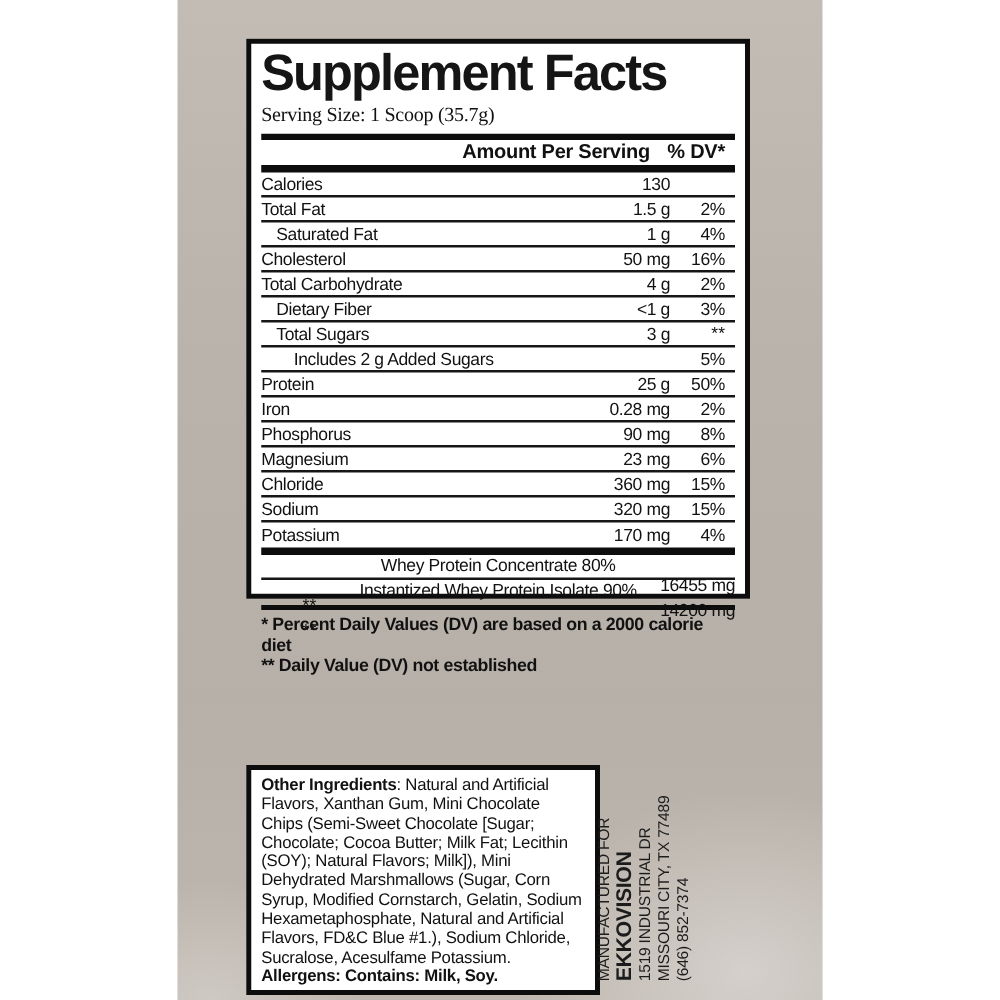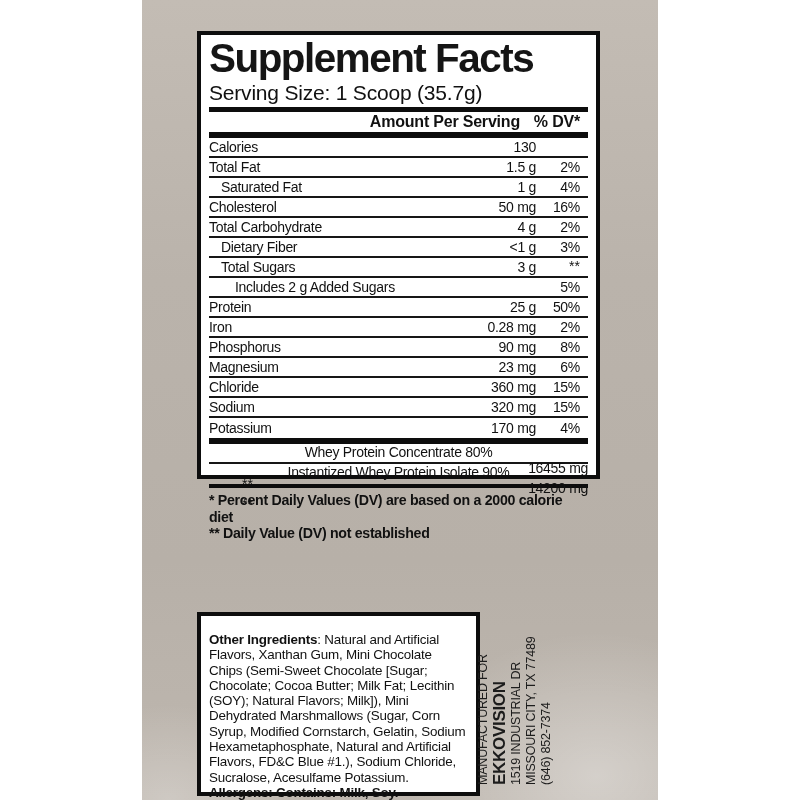--- a/index.html
+++ b/index.html
@@ -22,21 +22,21 @@
   .facts-box {
     position: absolute; left: 197px; top: 31px; width: 403px; height: 448px;
     background: #ffffff; border: 4px solid #0d0d0d;
     padding: 2px 8px 0 8px;
   }
   .title {
     font-size: 41px; font-weight: bold; letter-spacing: -1.5px;
     line-height: 1.05; transform: scaleX(0.985); transform-origin: left center;
     white-space: nowrap; color: #151515;
   }
-  .serving-line { font-size: 21px; line-height: 19px; letter-spacing: -0.2px; }
+  .serving-line { font-size: 16px; line-height: 19px; letter-spacing: -0.2px; font-family: Liberation Serif, serif; }
   .serving-block { margin-top: 3px; }
   .bar { background: #0d0d0d; width: 100%; }
   .b1 { height: 5px; margin-top: 5px; }
   .b2 { height: 6px; }
   .b3 { height: 6px; }
   .b4 { height: 4px; }
   .header-row {
     display: flex; align-items: center; height: 20px;
     font-weight: bold; font-size: 16px; letter-spacing: -0.2px;
   }
@@ -54,21 +54,21 @@
   .row .d.ast { align-self: flex-start; line-height: 17px; }
   .ind1 .n { padding-left: 12px; }
   .ind2 .n { padding-left: 26px; }
   .row.noline { border-bottom: none; }
   .blend .row { height: 20px; flex-direction: column; }
   .footnotes { margin-top: 4px; font-size: 14.2px; line-height: 16.5px; letter-spacing: -0.3px; font-weight: bold; }
   
   .oi-box {
     position: absolute; left: 197px; top: 612px; width: 283px; height: 184px;
     background: #ffffff; border: 4px solid #0d0d0d;
-    padding: 16px 8px; font-size: 13.4px; line-height: 15.3px; letter-spacing: -0.2px;
+    padding: 4px 8px; font-size: 13.4px; line-height: 15.3px; letter-spacing: -0.2px;
   }
   .oi-box b { letter-spacing: -0.2px; }
   .allergens { font-weight: bold; }
   
   .mfr { position: absolute; left: 476px; top: 613px; width: 84px; height: 172px; }
   .mfr-inner {
     position: absolute; left: -44px; top: 44px; width: 172px; height: 84px;
     transform: rotate(-90deg);
     color: #1c1c1c;
   }

